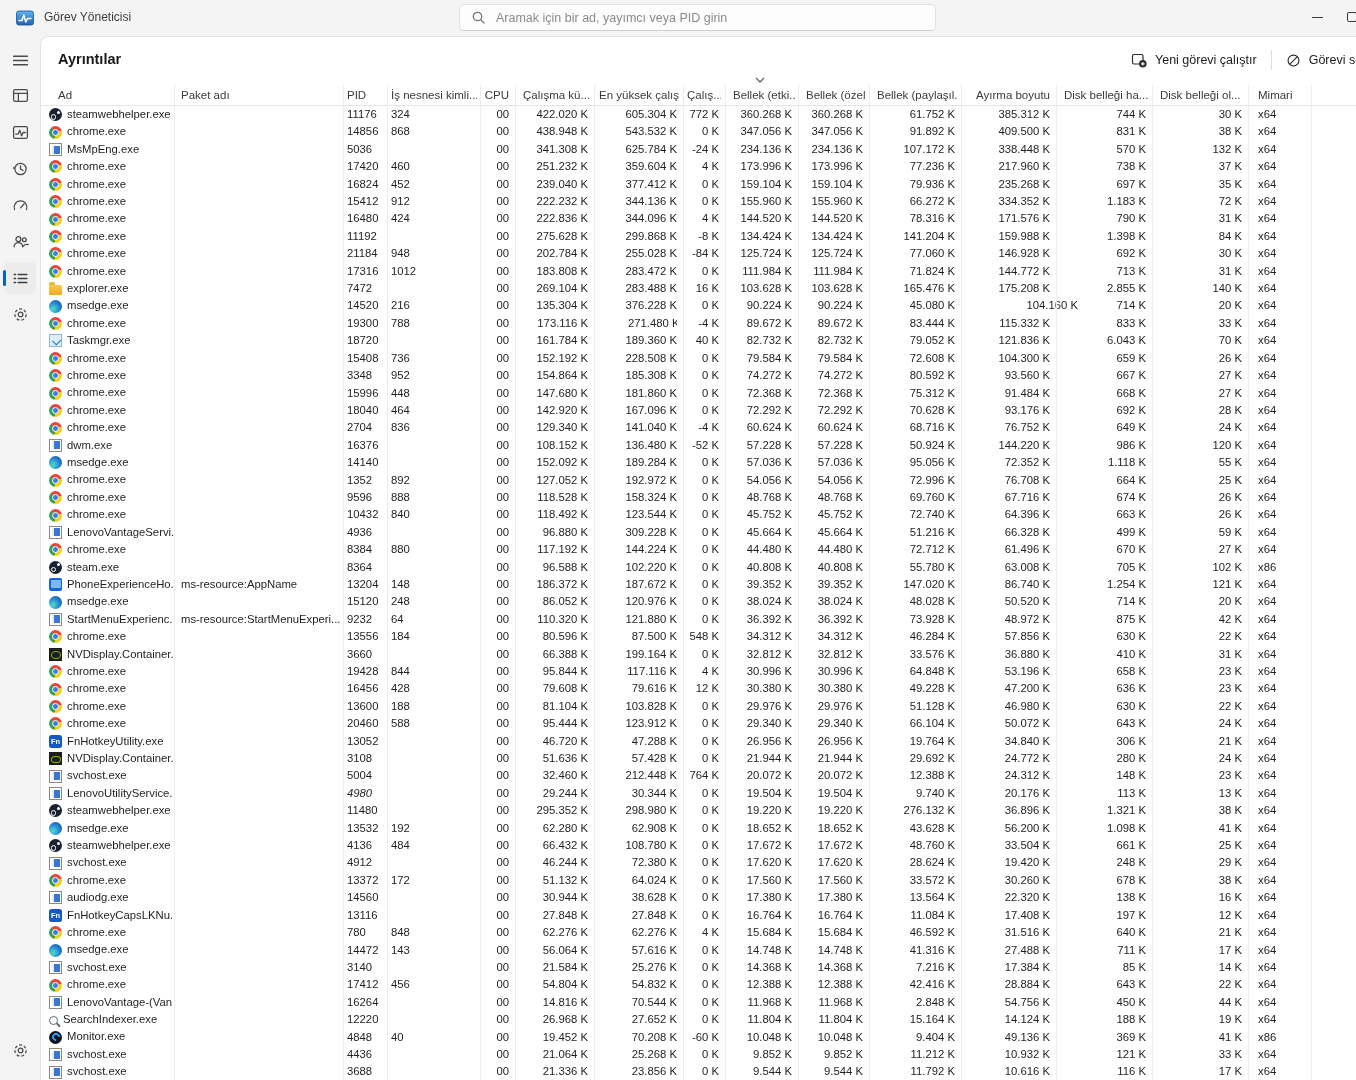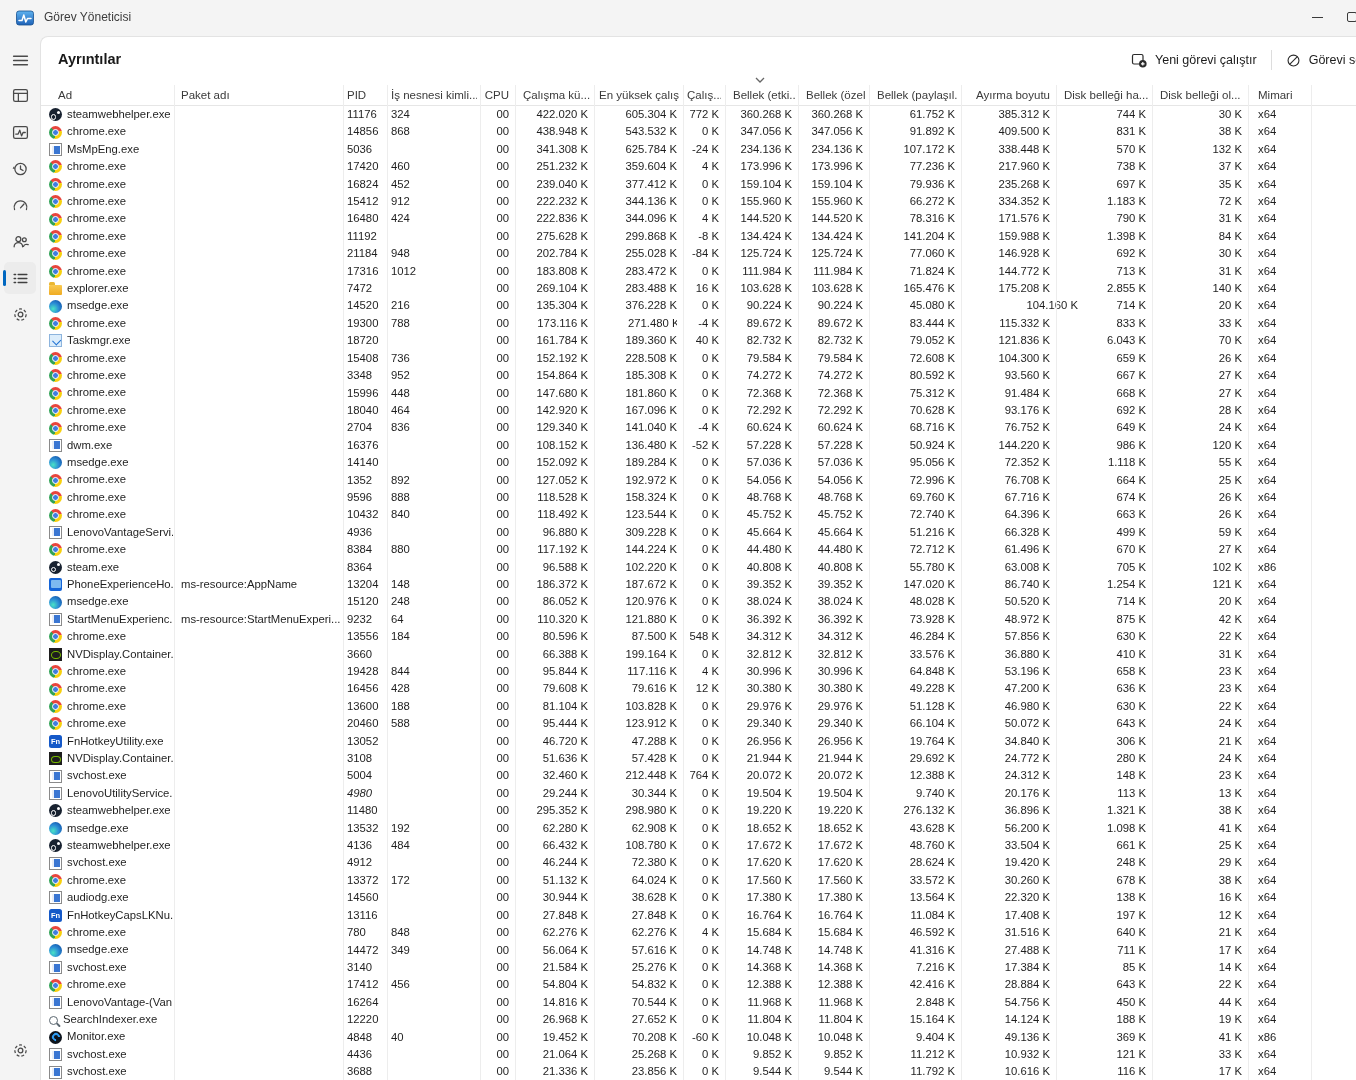--- a/index.html
+++ b/index.html
@@ -93,20 +93,27 @@
         <linearGradient id="tmg" x1="0" y1="0" x2="0" y2="1">
       <stop offset="0" stop-color="#5fb2ef"></stop>
           <stop offset="1" stop-color="#1e62b8"></stop>
     </linearGradient>
       </defs>
     <rect x="0.5" y="2" width="17" height="14" rx="2.5" fill="url(#tmg)" stroke="#17508f" stroke-width="0.8"></rect>
     <polyline points="3,11.5 6,11.5 7.8,6 9.8,13 11.5,9.5 15,9.5" fill="none" stroke="#ffffff" stroke-width="1.5" stroke-linecap="round" stroke-linejoin="round"></polyline>
   </svg>
   <span class="apptitle">Görev Yöneticisi</span>
 
+  <div class="searchbox">
+    <svg width="13" height="13" viewBox="0 0 13 13">
+      <circle cx="5.5" cy="5.5" r="4.2" fill="none" stroke="#777" stroke-width="1.3"></circle>
+      <line x1="8.8" y1="8.8" x2="12" y2="12" stroke="#777" stroke-width="1.3" stroke-linecap="round"></line>
+    </svg>
+    <input type="text" placeholder="Aramak için bir ad, yayımcı veya PID girin" style="">
+  </div>
 
   <div class="min-btn">
     <span class="min-glyph"></span>
   </div>
   <div class="max-btn">
     <span class="max-glyph" style="display:block"></span>
   </div>
 </div>
 
 <div class="sidebar">
@@ -1199,21 +1206,21 @@
         <div class="cell right" style="left: 1113px; width: 88px;">21 K</div>
         <div class="cell" style="left: 1217px; width: 60px;">x64</div>
       </div>
       <div class="trow">
         <div class="cell name" style="left: 8px; width: 124px;">
           <span class="pic pic-edge"></span>
           <span class="pname">msedge.exe</span>
         </div>
         <div class="cell" style="left: 140px; width: 160px;"></div>
         <div class="cell" style="left: 306px; width: 36px;">14472</div>
-        <div class="cell" style="left: 350px; width: 85px;">349</div>
+        <div class="cell" style="left: 350px; width: 85px;">143</div>
         <div class="cell right" style="left: 441px; width: 27px;">00</div>
         <div class="cell right" style="left: 476px; width: 71px;">56.064 K</div>
         <div class="cell right" style="left: 555px; width: 81px;">57.616 K</div>
         <div class="cell right" style="left: 644px; width: 34px;">0 K</div>
         <div class="cell right" style="left: 686px; width: 65px;">14.748 K</div>
         <div class="cell right" style="left: 759px; width: 63px;">14.748 K</div>
         <div class="cell right" style="left: 830px; width: 84px;">41.316 K</div>
         <div class="cell right" style="left: 922px; width: 87px;">27.488 K</div>
         <div class="cell right" style="left: 1017px; width: 88px;">711 K</div>
         <div class="cell right" style="left: 1113px; width: 88px;">17 K</div>

